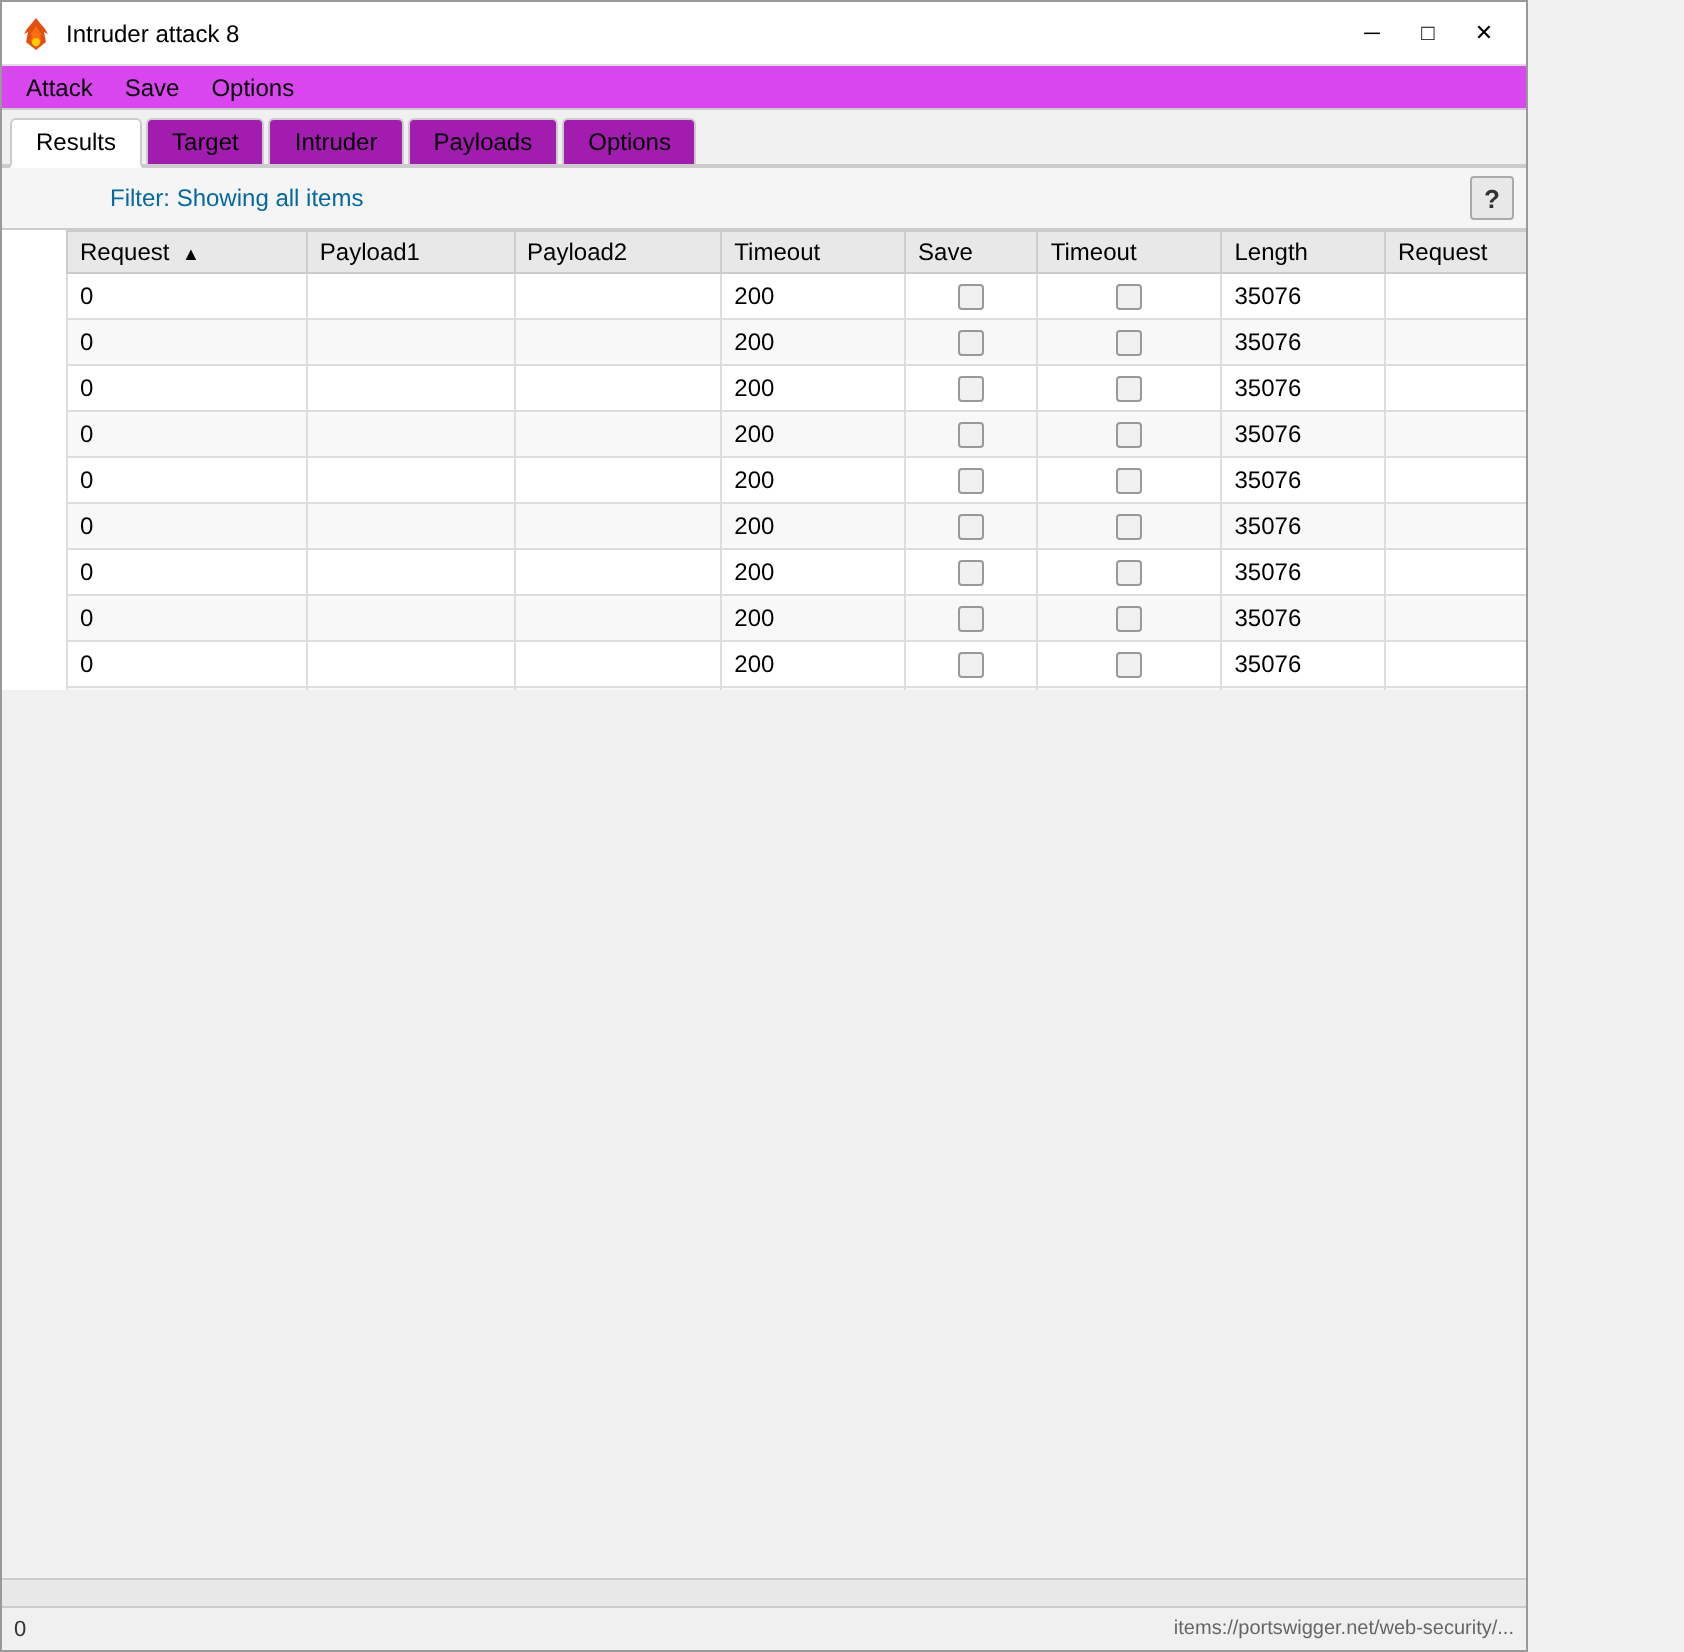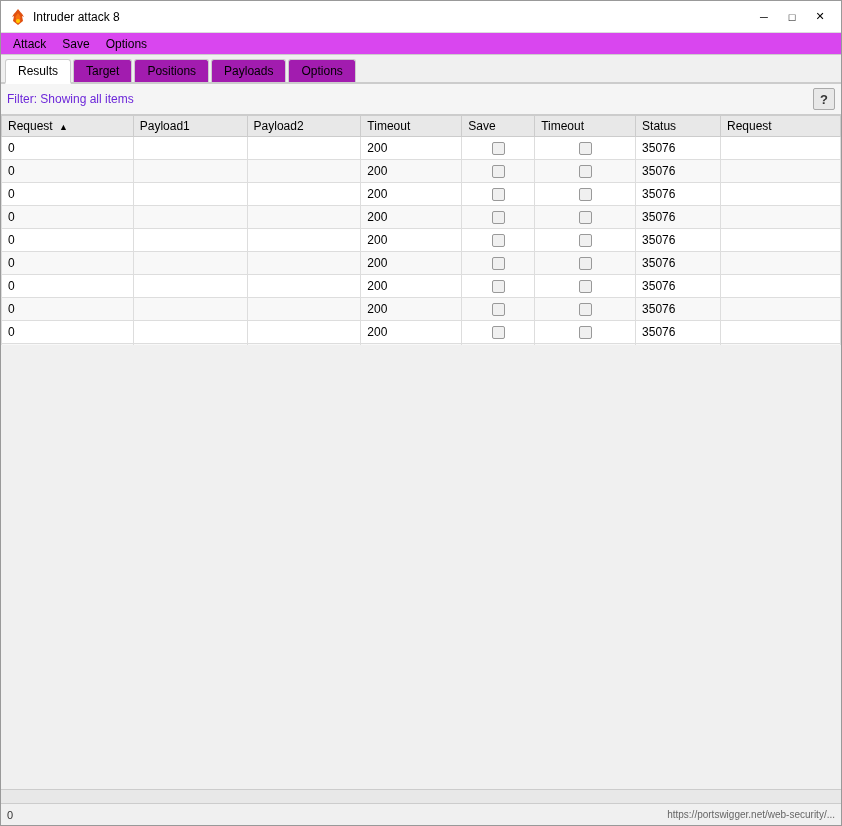--- a/index.html
+++ b/index.html
@@ -5,21 +5,21 @@
     * { margin: 0; padding: 0; box-sizing: border-box; }
     body {
       font-family: 'Segoe UI', Tahoma, sans-serif;
       font-size: 12px;
       background: #f0f0f0;
       width: 842px;
       height: 826px;
       overflow: hidden;
     }
     .window {
-      width: 842px;
+      width: 764px;
       height: 826px;
       background: #f0f0f0;
       border: 1px solid #999;
       display: flex;
       flex-direction: column;
     }
     .title-bar {
       background: #fff;
       height: 32px;
       display: flex;
@@ -105,40 +105,42 @@
     .filter-bar {
       display: flex;
       align-items: center;
       padding: 4px 6px;
       border-bottom: 1px solid #ccc;
       background: #f5f5f5;
     }
     .filter-text {
       flex: 1;
       font-size: 12px;
-      color: #6d28d9;
+      color: #0369a1;
+      margin-left: 48px;
     }
     .help-btn {
       width: 22px;
       height: 22px;
       border: 1px solid #aaa;
       background: #e8e8e8;
       display: flex;
       align-items: center;
       justify-content: center;
       cursor: pointer;
       font-size: 13px;
       font-weight: bold;
       color: #333;
       border-radius: 2px;
     }
     .table-container {
       flex: 1;
       overflow: auto;
       position: relative;
+      margin-left: 32px;
     }
     table {
       width: 100%;
       border-collapse: collapse;
       font-size: 12px;
       min-width: 780px;
     }
     thead tr {
       background: #e8e8e8;
     }
@@ -252,21 +254,21 @@
   </div>
 
   <div class="tab-bar">
     <div class="tab active">
       <span>Results</span>
     </div>
     <div class="tab">
       <span>Target</span>
     </div>
     <div class="tab">
-      <span>Positions</span>
+      <span>Intruder</span>
     </div>
     <div class="tab">
       <span>Payloads</span>
     </div>
     <div class="tab">
       <span>Options</span>
     </div>
   </div>
 
   <div class="main-content">
@@ -293,21 +295,21 @@
             <th>
               <span>Timeout</span>
             </th>
             <th>
               <span>Save</span>
             </th>
             <th>
               <span>Timeout</span>
             </th>
             <th>
-              <span>Status</span>
+              <span>Length</span>
             </th>
             <th style="width: 120px;">
               <span>Request</span>
             </th>
           </tr>
         </thead>
         <tbody id="table-body">
         <tr>
               <td>0</td>
               <td></td>
@@ -483,16 +485,16 @@
           </tbody>
       </table>
     </div>
 
     <div class="lower-area"></div>
 
     <div class="scrollbar-h"></div>
 
     <div class="status-bar">
       <span class="status-text">0</span>
-      <span class="status-url">https://portswigger.net/web-security/...</span>
+      <span class="status-url">items://portswigger.net/web-security/...</span>
     </div>
   </div>
 </div>
 
 </body></html>

